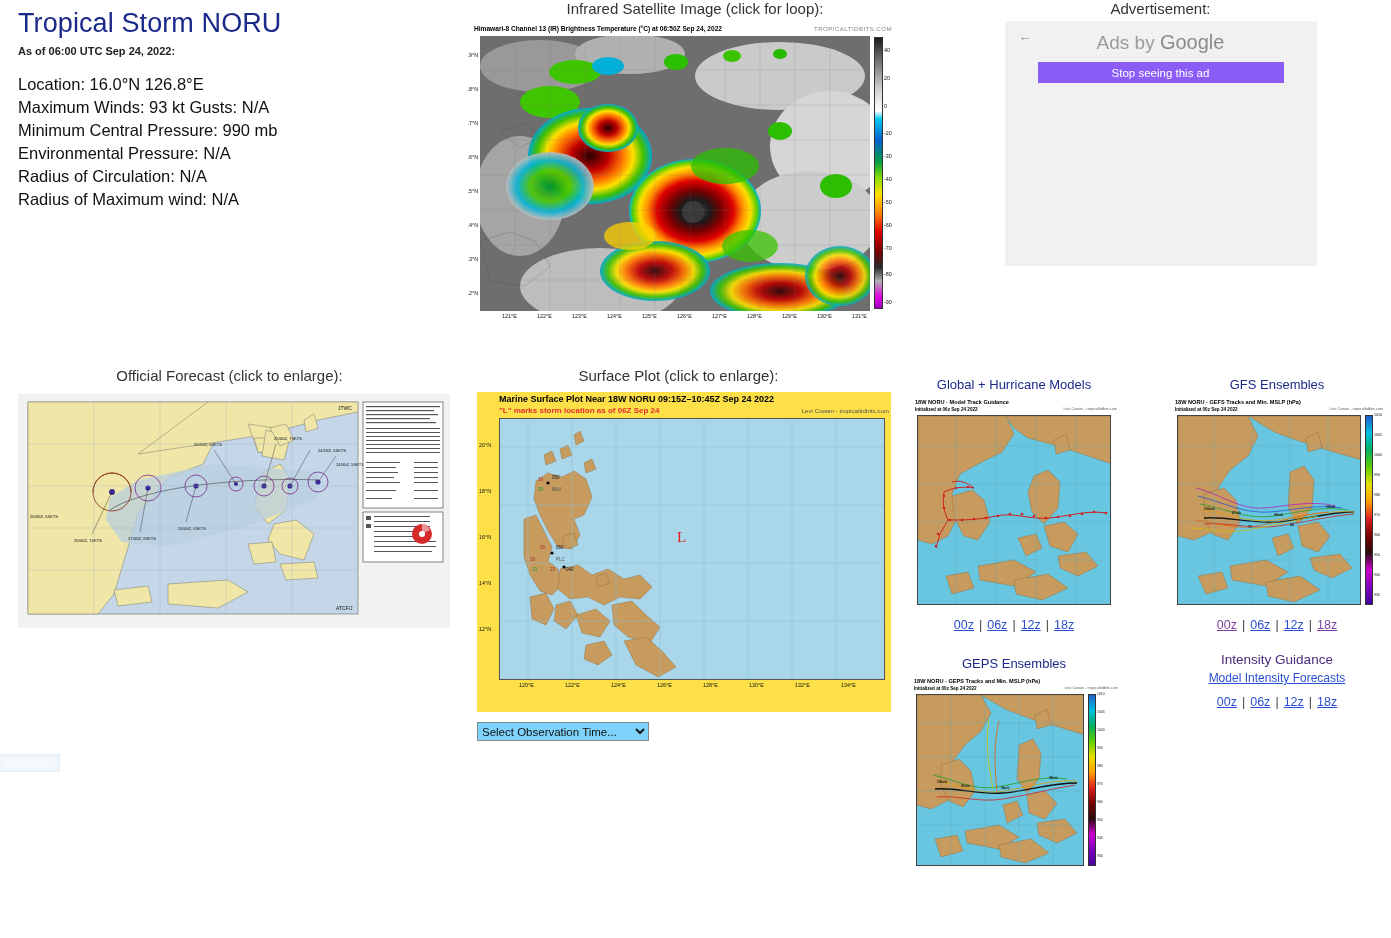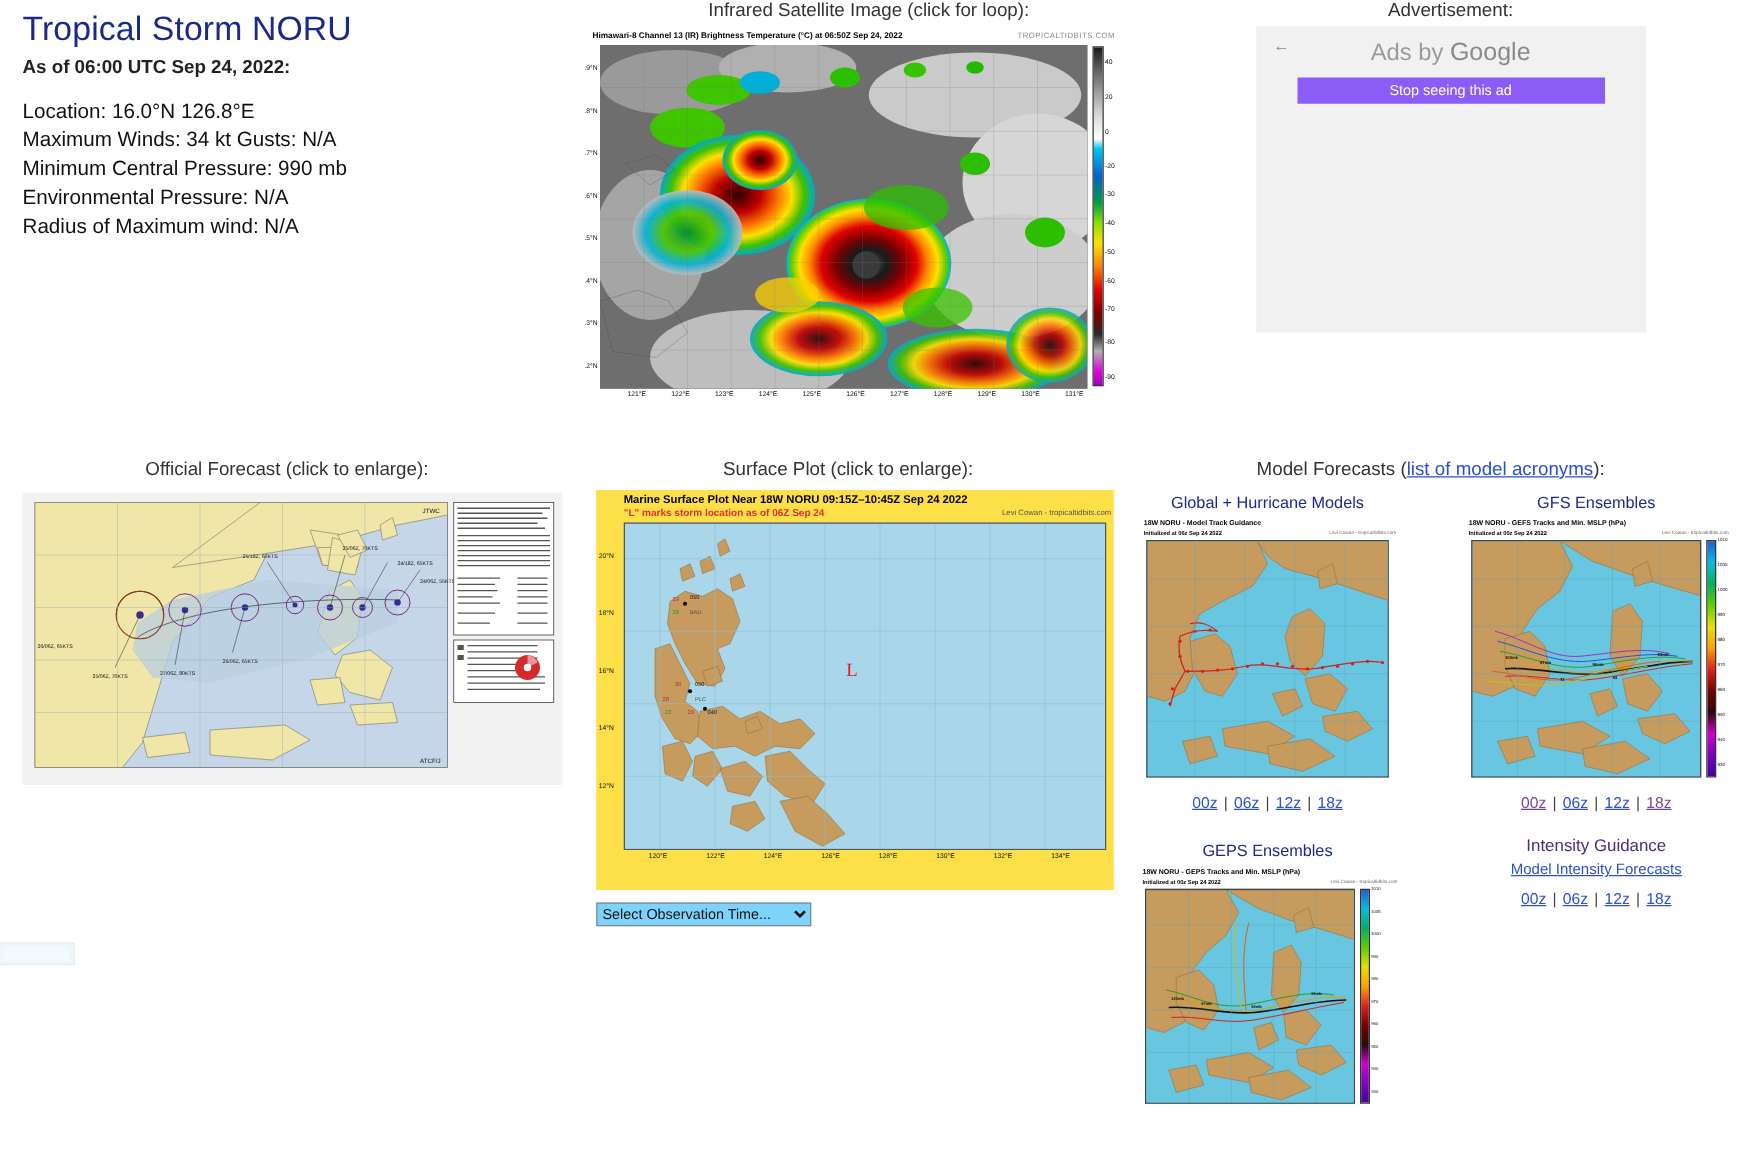--- a/index.html
+++ b/index.html
@@ -11,21 +11,21 @@
   }
   .col-head { text-align:center; font-size:15px; color:#333; }
   a { color:#2a4fd0; }
 
   
   .toprow { display:flex; align-items:flex-start; }
   .leftinfo { width:460px; padding:8px 0 0 18px; }
   .storm-title {
     font-size:27px; color:#1b2a8a; margin:0 0 6px 0; font-weight:400; letter-spacing:.1px;
   }
-  .asof { font-size:15px; font-weight:bold; color:#222; margin-bottom:16px; }
+  .asof { font-size:11px; font-weight:bold; color:#222; margin-bottom:16px; }
   .statline { font-size:16.5px; line-height:23px; color:#111; }
 
   
   .satcol { width:470px; }
   .satwrap { margin:6px 0 0 8px; width:428px; height:308px; position:relative;
              background:#ffffff; }
   .satimg { position:absolute; left:0; top:0; width:428px; height:308px; overflow:hidden; background:#fff;}
   .sat-title { position:absolute; left:6px; top:2px; font-size:6.6px; font-weight:bold; color:#000; z-index:6;}
   .sat-wm { position:absolute; right:4px; top:2px; font-size:6.2px; color:#888; letter-spacing:.4px; z-index:6;}
   .sat-plot { position:absolute; left:12px; top:13px; width:390px; height:275px; overflow:hidden;
@@ -90,23 +90,24 @@
 </style>
 </head>
 <body>
 
 <div class="toprow">
 
   <div class="leftinfo">
     <h1 class="storm-title">Tropical Storm NORU</h1>
     <div class="asof">As of 06:00 UTC Sep 24, 2022:</div>
     <div class="statline">Location: 16.0°N 126.8°E</div>
-    <div class="statline">Maximum Winds: 34 kt  Gusts: N/A</div>
+    <div class="statline">Maximum Winds: 93 kt  Gusts: N/A</div>
     <div class="statline">Minimum Central Pressure: 990 mb</div>
     <div class="statline">Environmental Pressure: N/A</div>
+    <div class="statline">Radius of Circulation: N/A</div>
     <div class="statline">Radius of Maximum wind: N/A</div>
   </div>
 
   <div class="satcol">
     <div class="col-head">Infrared Satellite Image (click for loop):</div>
     <div class="satwrap">
       <div class="satimg">
         <div class="sat-title">Himawari-8 Channel 13 (IR) Brightness Temperature (°C) at 06:50Z Sep 24, 2022</div>
         <div class="sat-wm">TROPICALTIDBITS.COM</div>
 
@@ -459,23 +460,20 @@
         <span style="left:296px">132°E</span>
         <span style="left:342px">134°E</span>
       </div>
     </div>
     <select class="sel">
       <option>Select Observation Time...</option>
     </select>
   </div>
 
   <div class="mdl">
-    <div class="col-head">
-      <span>Model Forecasts (</span><a href="#">list of model acronyms</a><span>):</span>
-    </div>
 
     <div class="mdl-grid">
 
       <div style="width:232px;">
         <div class="mdl-sub">Global + Hurricane Models</div>
         <div class="mini" style="margin:6px auto 0 auto; width:210px; height:212px;">
           <div class="mini-t1">18W NORU - Model Track Guidance</div>
           <div class="mini-t2">Initialized at 06z Sep 24 2022</div>
           <div class="mini-cred">Levi Cowan - tropicaltidbits.com</div>
           <div class="mini-box" style="width:194px; height:190px;">

